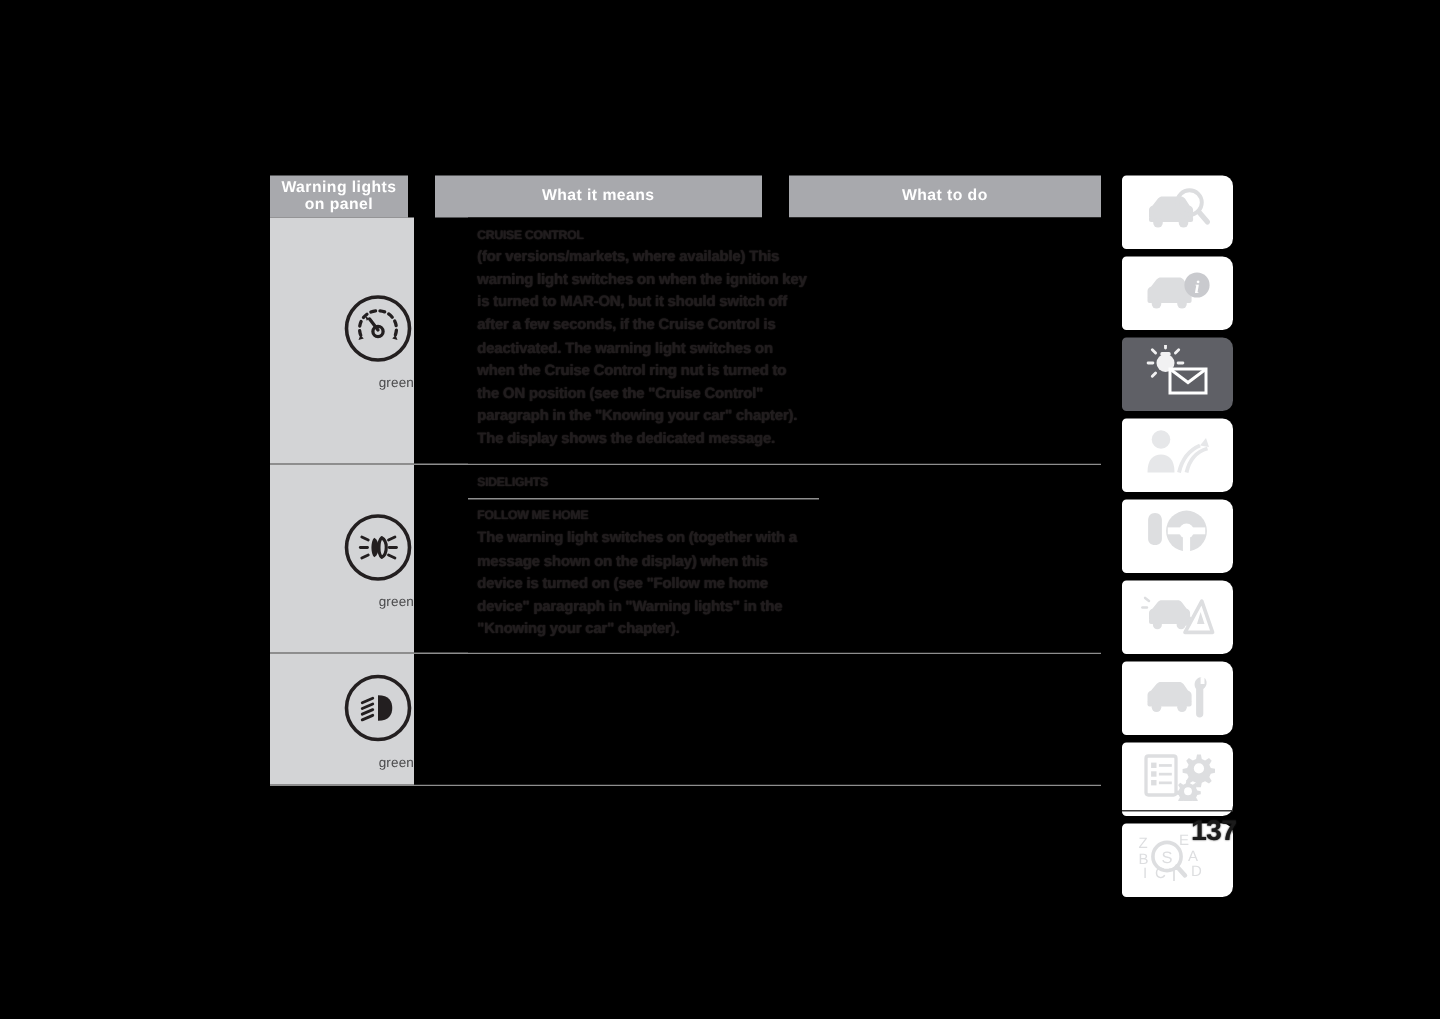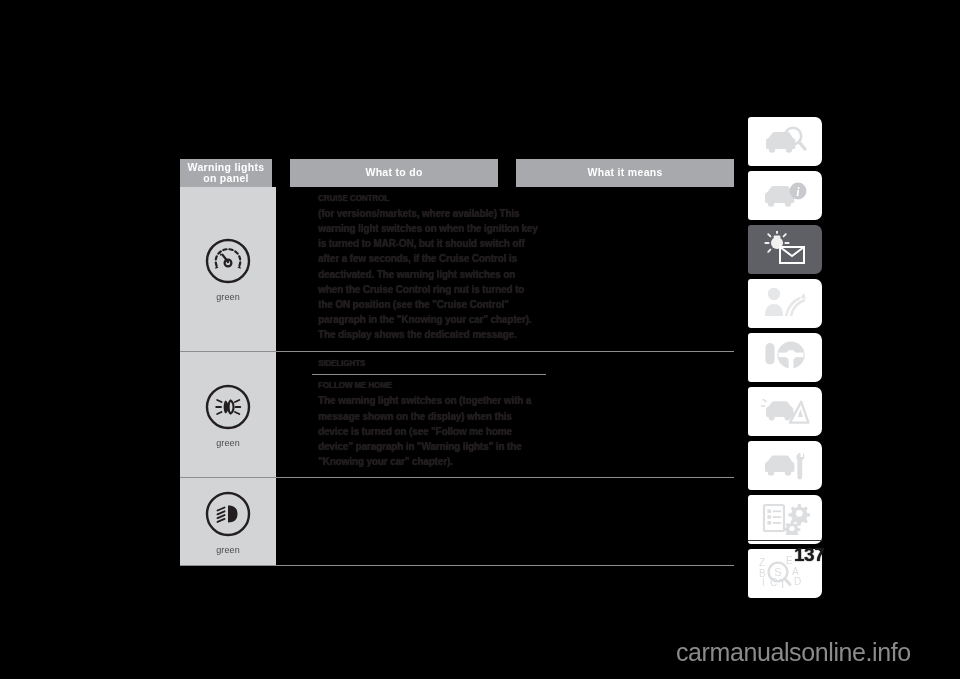--- a/index.html
+++ b/index.html
@@ -28,21 +28,20 @@
     position: absolute;
     left: 180px;
     top: 117px;
     width: 554px;
   }
 
   .thead {
     display: flex;
     gap: 18px;
     height: 28px;
-    margin-top: 42px;
   }
   .th {
     background: #a8a9ad;
     color: #ffffff;
     font-size: 10.5px;
     font-weight: bold;
     letter-spacing: 0.3px;
     display: flex;
     align-items: center;
     justify-content: center;
@@ -60,21 +59,21 @@
     border-bottom: 1px solid #8e8e8e;
   }
   .trow.last { border-bottom: 1px solid #8e8e8e; }
 
   .cell-icon {
     width: 96px;
     background: #d3d4d6;
     box-sizing: border-box;
     display: flex;
     flex-direction: column;
-    align-items: center;
+    align-items: flex-end;
     justify-content: center;
     padding: 12px 0 10px 0;
     flex: 0 0 96px;
   }
   .cell-means {
     width: 234px;
     flex: 0 0 234px;
     box-sizing: border-box;
     padding: 6px 8px 8px 6px;
     background: #000000;
@@ -177,22 +176,22 @@
 </style>
 </head>
 <body>
 
 <div id="page-sheet">
 
   <div id="wl-table">
 
     <div class="thead">
       <div class="th th-icons">Warning lights on panel</div>
+      <div class="th th-means">What it means</div>
       <div class="th th-todo">What to do</div>
-      <div class="th th-means">What it means</div>
     </div>
 
     <div class="trow">
       <div class="cell-icon">
         <span>
           <svg class="icon-svg" width="48" height="48" viewBox="0 0 48 48">
             <circle cx="24" cy="24" r="21" fill="none" stroke="#231f20" stroke-width="2.4"></circle>
             <path d="M12.5 28.5 A12 12 0 0 1 24 12.2 A12 12 0 0 1 35.5 28.5" fill="none" stroke="#231f20" stroke-width="2.2" stroke-linecap="round" stroke-dasharray="3.2 3.0"></path>
             <path d="M12.3 28.3 l-1.3 3.4 3.5 -1.0 z" fill="#231f20"></path>
             <path d="M35.7 28.3 l1.3 3.4 -3.5 -1.0 z" fill="#231f20"></path>
@@ -421,15 +420,14 @@
           <text x="22" y="21" text-anchor="middle" font-family="'Liberation Sans',sans-serif" font-size="11" fill="#dddee0">S</text>
         </svg>
       </span>
     </div>
 
   </div>
 
   <div id="page-num-rule"></div>
   <div id="page-number">137</div>
 
-  <div id="watermark">carmanualsonline.info</div>
 
 </div>
 
 </body></html>

